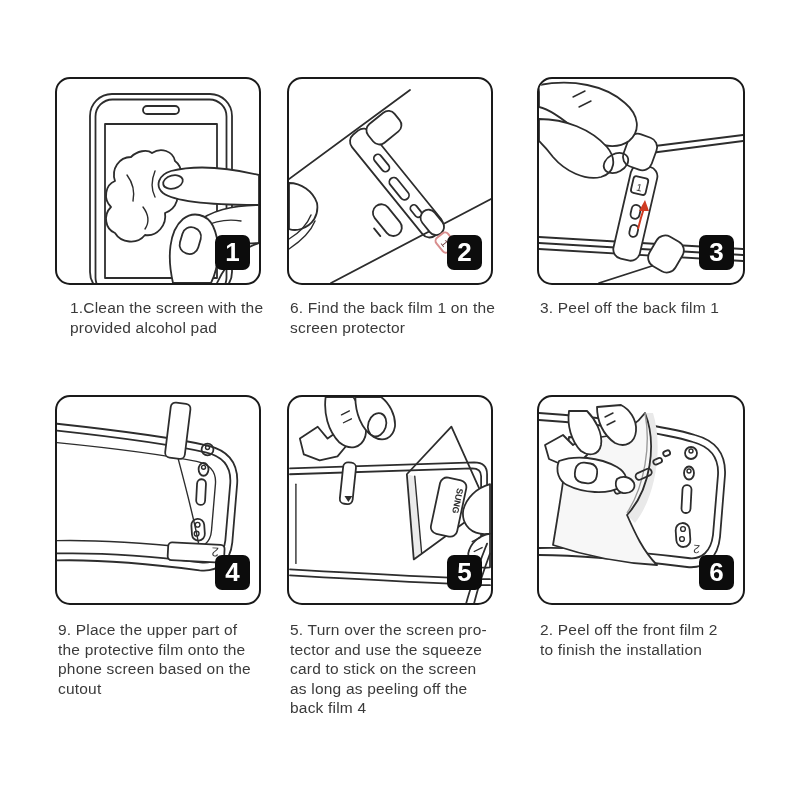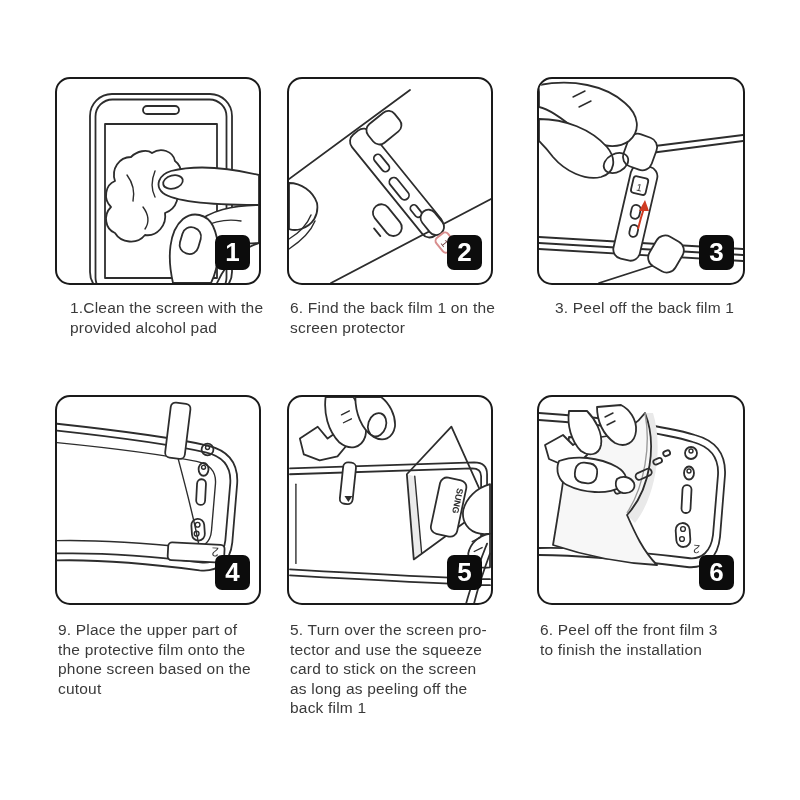--- a/index.html
+++ b/index.html
@@ -22,21 +22,21 @@
     position:absolute;right:9px;bottom:13px;width:35px;height:35px;
     background:#0c0c0c;border-radius:7px;color:#ffffff;
     font-size:26px;font-weight:bold;display:flex;align-items:center;justify-content:center;
   }
   .caption{
     position:absolute;width:236px;font-size:15.5px;line-height:19.5px;
     letter-spacing:0.2px;color:#3a3a3a;white-space:pre-line;
   }
   #caption1{left:58px;top:298px;margin-left:12px;}
   #caption2{left:290px;top:298px;}
-  #caption3{left:540px;top:298px;margin-left:15px;}
+  #caption3{left:540px;top:298px;}
   #caption4{left:58px;top:620px;}
   #caption5{left:290px;top:620px;}
   #caption6{left:540px;top:620px;}
   .ln{stroke:#2d2d2d;stroke-width:1.8;fill:none;stroke-linecap:round;stroke-linejoin:round;}
   .wf{stroke:#2d2d2d;stroke-width:1.8;fill:#ffffff;stroke-linecap:round;stroke-linejoin:round;}
   .thin{stroke:#2d2d2d;stroke-width:1.4;fill:none;stroke-linecap:round;}
   .svgtxt{font-family:"Liberation Sans", sans-serif;}
 </style>
 </head>
 <body>
@@ -246,15 +246,15 @@
 screen protector</div>
 <div class="caption" id="caption3">3. Peel off the back film 1</div>
 <div class="caption" id="caption4">9. Place the upper part of
 the protective film onto the
 phone screen based on the
 cutout</div>
 <div class="caption" id="caption5">5. Turn over the screen pro-
 tector and use the squeeze
 card to stick on the screen
 as long as peeling off the
-back film 1</div>
-<div class="caption" id="caption6">6. Peel off the front film 3
+back film 4</div>
+<div class="caption" id="caption6">2. Peel off the front film 2
 to finish the installation</div>
 
 </body></html>

